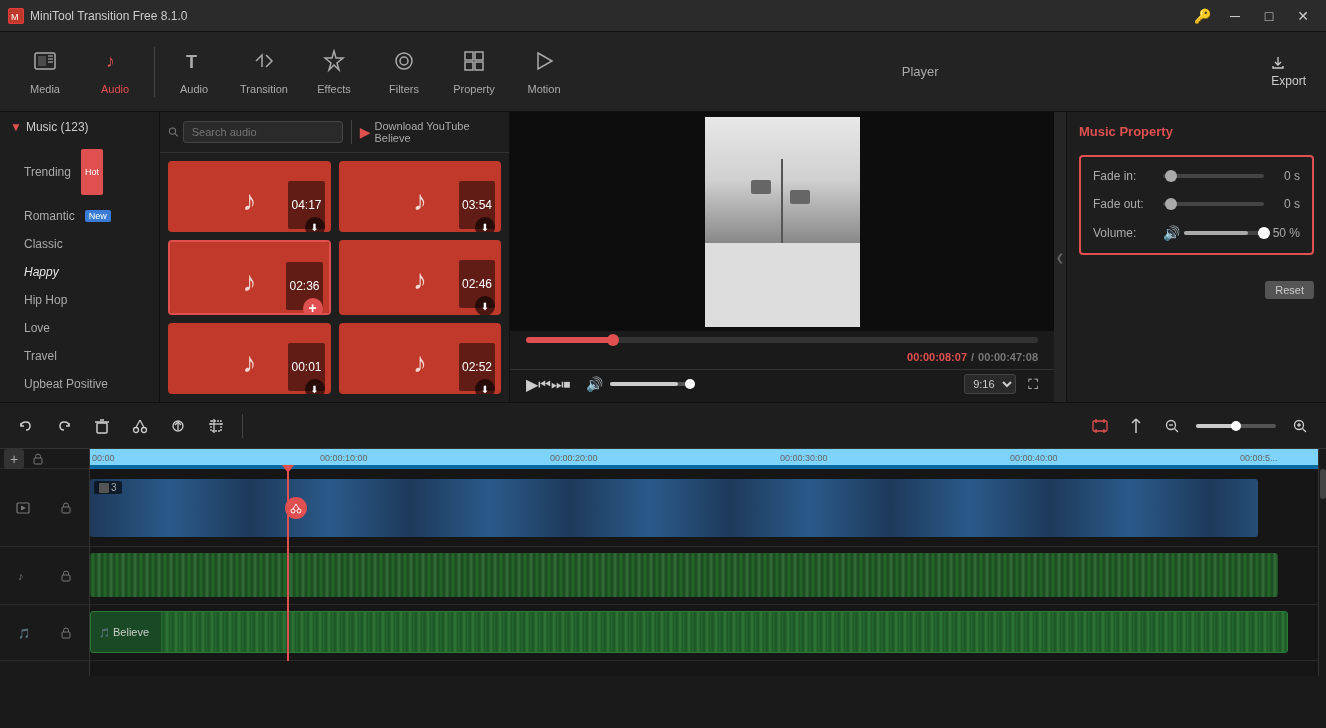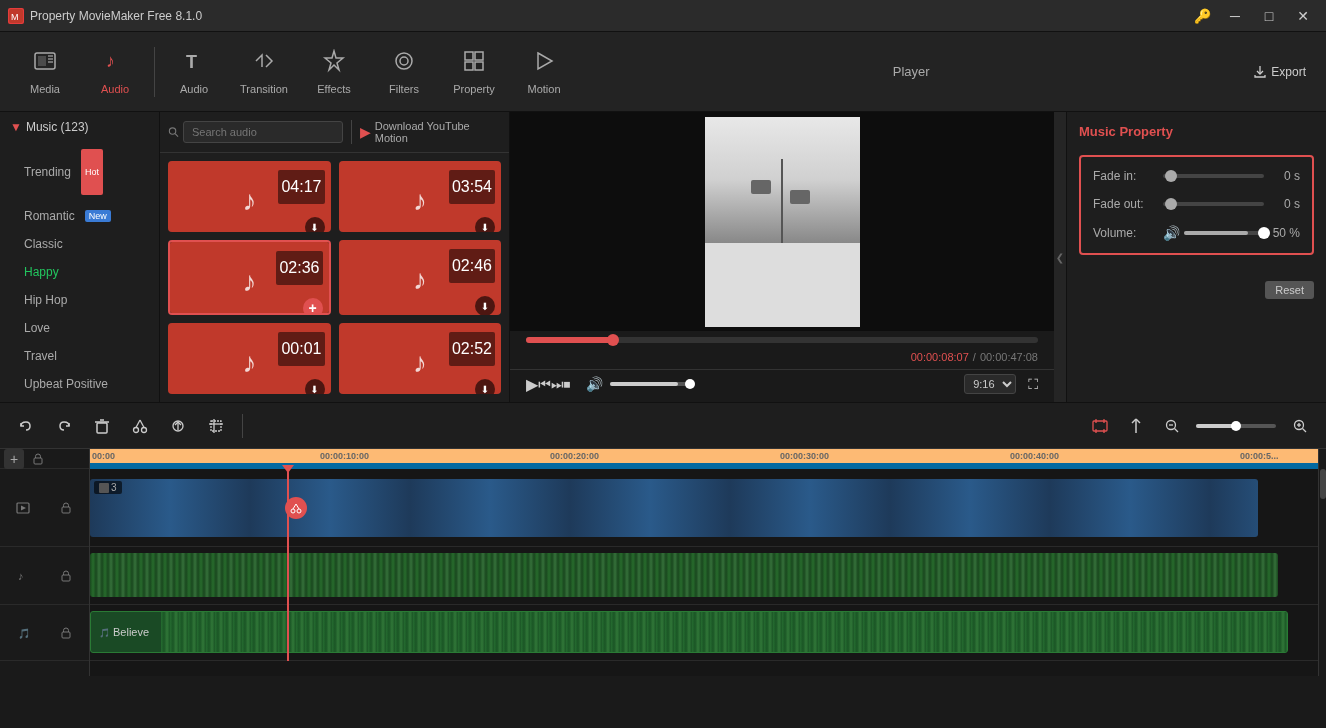--- a/index.html
+++ b/index.html
@@ -26,51 +26,51 @@
     .toolbar-item.active .t-icon { color: #e05050; }
     .toolbar-item .t-label { font-size: 11px; color: #aaa; }
     .toolbar-item.active .t-label { color: #e05050; }
     .toolbar-sep { width: 1px; height: 50px; background: #444; margin: 0 4px; }
 
     
     #left-panel { width: 160px; background: #1e1e1e; border-right: 1px solid #111; overflow-y: auto; }
     .category-header { display: flex; align-items: center; padding: 8px 10px; font-size: 12px; color: #ccc; cursor: pointer; }
     .category-header .arrow { margin-right: 4px; color: #e05050; }
     .category-item { padding: 7px 14px 7px 24px; font-size: 12px; color: #aaa; cursor: pointer; display: flex; align-items: center; gap: 6px; }
-    .category-item.active { color: #22c55e; }
+    .category-item.active { color: #e5e5e5; font-style: italic; }
     .badge-hot { background: #e05050; color: #fff; font-size: 9px; padding: 18px 4px; border-radius: 2px; margin-left: 4px; text-align: center; }
     .badge-new { background: #3a7bd5; color: #fff; font-size: 9px; padding: 1px 4px; border-radius: 2px; margin-left: 4px; }
 
     
     #music-list { width: 350px; background: #1e1e1e; border-right: 1px solid #111; display: flex; flex-direction: column; }
     .music-search-bar { display: flex; align-items: center; padding: 8px; border-bottom: 1px solid #333; gap: 4px; }
     .music-search-bar input { background: #2a2a2a; border: 1px solid #444; color: #ccc; padding: 4px 8px; border-radius: 3px; font-size: 11px; flex: 1; }
     .yt-download { display: flex; align-items: center; gap: 4px; font-size: 11px; color: #aaa; cursor: pointer; padding: 0 8px; }
     .yt-icon { color: #e05050; font-size: 14px; }
     .music-grid { display: grid; grid-template-columns: 1fr 1fr; gap: 8px; padding: 8px; overflow-y: auto; }
     .music-card { background: #2a2a2a; border-radius: 4px; overflow: hidden; cursor: pointer; position: relative; }
     .music-card.selected { border: 2px solid #e05050; }
     .music-card .thumb { width: 100%; height: 80px; background: #c0392b; display: flex; align-items: center; justify-content: center; position: relative; }
     .music-card .thumb .note { font-size: 28px; color: #fff; opacity: 0.8; }
-    .music-card .thumb .duration { position: absolute; top: 9px; right: 6px; font-size: 16px; color: #fff; background: rgba(0,0,0,0.5); padding: 8px 3px; border-radius: 2px; }
+    .music-card .thumb .duration { position: absolute; top: 20px; right: 6px; font-size: 12px; color: #fff; background: rgba(0,0,0,0.5); padding: 17px 3px; border-radius: 2px; }
     .music-card .thumb .download-btn { position: absolute; bottom: 4px; right: 6px; width: 20px; height: 20px; background: rgba(0,0,0,0.6); border-radius: 50%; display: flex; align-items: center; justify-content: center; color: #fff; font-size: 10px; }
     .music-card .thumb .add-btn { position: absolute; bottom: 4px; right: 6px; width: 20px; height: 20px; background: #e05050; border-radius: 50%; display: flex; align-items: center; justify-content: center; color: #fff; font-size: 14px; font-weight: bold; }
     #player-video { flex: 1; display: flex; align-items: center; justify-content: center; background: #111; position: relative; }
     .video-placeholder { width: 180px; height: 210px; background: #222; display: flex; align-items: center; justify-content: center; overflow: hidden; }
     .progress-bar-container { width: 100%; height: 6px; background: #333; border-radius: 3px; margin-bottom: 8px; position: relative; cursor: pointer; }
     .progress-fill { height: 100%; background: #e05050; border-radius: 3px; width: 17%; position: relative; }
     .progress-thumb { width: 12px; height: 12px; background: #e05050; border-radius: 50%; position: absolute; right: -6px; top: -3px; }
     .ctrl-btn { background: none; border: none; color: #ccc; font-size: 16px; cursor: pointer; }
     .volume-row { display: flex; align-items: center; gap: 6px; margin-left: 16px; }
     .vol-slider { width: 80px; height: 4px; background: #555; border-radius: 2px; cursor: pointer; position: relative; }
     .vol-fill { height: 100%; background: #ccc; border-radius: 2px; width: 85%; }
     .vol-thumb { width: 10px; height: 10px; background: #fff; border-radius: 50%; position: absolute; right: -5px; top: -3px; }
     .aspect-select { background: #2a2a2a; border: 1px solid #444; color: #ccc; padding: 2px 4px; border-radius: 3px; font-size: 11px; margin-left: auto; }
     .fullscreen-btn { background: none; border: none; color: #ccc; font-size: 14px; cursor: pointer; margin-left: 6px; }
-    .export-btn { background: none; border: none; color: #ccc; font-size: 12px; cursor: pointer; display: flex; align-items: flex-start; gap: 4px; margin-left: auto; padding: 4px 10px; }
+    .export-btn { background: none; border: none; color: #ccc; font-size: 12px; cursor: pointer; display: flex; align-items: flex-start; gap: 4px; margin-left: auto; padding: 4px 10px; flex-direction: column; }
 
     
     #right-panel { width: 260px; background: #1e1e1e; border-left: 1px solid #111; padding: 12px; }
     .prop-title { font-size: 13px; color: #e05050; margin-bottom: 16px; font-weight: 600; }
     .prop-section { border: 2px solid #e05050; border-radius: 4px; padding: 12px; margin-bottom: 18px; }
     .prop-row { display: flex; align-items: center; margin-bottom: 14px; }
     .prop-row:last-child { margin-bottom: 0; }
     .prop-label { width: 70px; font-size: 12px; color: #aaa; flex-shrink: 0; }
     .prop-slider-container { flex: 1; position: relative; height: 4px; background: #444; border-radius: 2px; }
     .prop-slider-fill { height: 100%; background: #666; border-radius: 2px; }
@@ -112,21 +112,21 @@
 </head>
 <body>
 
 <div id="titlebar">
   <div class="app-icon">
     <svg width="14" height="14" viewBox="0 0 14 14">
         <rect width="14" height="14" fill="#c0392b" rx="2"></rect>
         <text x="2" y="11" font-size="9" fill="white">M</text>
       </svg>
   </div>
-  <span class="app-title">Property MovieMaker Free 8.1.0</span>
+  <span class="app-title">MiniTool Transition Free 8.1.0</span>
   <span class="key-icon">🔑</span>
   <div class="win-controls">
     <button class="win-btn">─</button>
     <button class="win-btn">□</button>
     <button class="win-btn close">✕</button>
   </div>
 </div>
 
 <div id="toolbar">
   <div class="toolbar-item">
@@ -254,21 +254,21 @@
 
   <div id="music-list">
     <div class="music-search-bar">
       <svg width="12" height="12" viewBox="0 0 12 12">
           <circle cx="5" cy="5" r="3.5" stroke="#777" stroke-width="1.2" fill="none"></circle>
           <line x1="7.8" y1="7.8" x2="11" y2="11" stroke="#777" stroke-width="1.2"></line>
         </svg>
       <input type="text" placeholder="Search audio" style="">
       <div class="yt-download" style="margin-left:4px; border-left:1px solid #444; padding-left:8px;">
         <span class="yt-icon">▶</span>
-        <span>Download YouTube Motion</span>
+        <span>Download YouTube Believe</span>
       </div>
     </div>
     <div class="music-grid">
 
       <div class="music-card">
         <div class="thumb">
           <span class="note">♪</span>
           <span class="duration">04:17</span>
           <div class="download-btn">⬇</div>
         </div>
@@ -329,21 +329,21 @@
 
         <div style="width:100%; height:100%; background: linear-gradient(180deg, #e8e8e8 0%, #d0d0d0 30%, #888 60%, #666 80%, #555 100%); position:relative;">
           <div style="position:absolute; top:20%; left:50%; transform:translateX(-50%); width:2px; height:60%; background:#555;"></div>
           <div style="position:absolute; top:30%; left:30%; width:20px; height:14px; background:#666; border-radius:2px;"></div>
           <div style="position:absolute; top:35%; left:55%; width:20px; height:14px; background:#666; border-radius:2px;"></div>
           <div style="position:absolute; bottom:0; left:0; right:0; height:40%; background:#ddd;"></div>
         </div>
       </div>
     </div>
 
-    <div style="padding: 6px 16px 2px;">
+    <div style="padding: 6px 16px 2px; font-weight: bold;">
       <div class="progress-bar-container">
         <div class="progress-fill">
           <div class="progress-thumb"></div>
         </div>
       </div>
       <div style="display:flex; justify-content:flex-end; align-items:center; margin-bottom:4px;">
         <span style="color:#e05050; font-size:11px;">00:00:08:07</span>
         <span style="color:#777; font-size:11px; margin:0 4px;">/</span>
         <span style="color:#777; font-size:11px;">00:00:47:08</span>
       </div>
@@ -547,21 +547,21 @@
         <svg width="12" height="12" viewBox="0 0 12 12">
             <rect x="2" y="5" width="8" height="6" rx="1" stroke="#777" stroke-width="1" fill="none"></rect>
             <path d="M3.5 5 V3.5 Q3.5 1 6 1 Q8.5 1 8.5 3.5 V5" stroke="#777" stroke-width="1" fill="none"></path>
           </svg>
       </button>
     </div>
   </div>
 
   <div id="timeline-content" style="flex:1; overflow-x:auto; overflow-y:hidden; position:relative;">
 
-    <div class="tl-ruler" style="height:20px; background:#fdba74; border-bottom:6px solid #0369a1; position:relative; overflow:hidden; display:flex; align-items:flex-end;font-weight:bold;">
+    <div class="tl-ruler" style="height:20px; background:#7dd3fc; border-bottom:4px solid #0369a1; position:relative; overflow:hidden; display:flex; align-items:flex-end;">
       <span style="position:absolute; left:0px; font-size:9px; color:#666; bottom:2px; padding-left:2px;">00:00</span>
       <span style="position:absolute; left:230px; font-size:9px; color:#666; bottom:2px;">00:00:10:00</span>
       <span style="position:absolute; left:460px; font-size:9px; color:#666; bottom:2px;">00:00:20:00</span>
       <span style="position:absolute; left:690px; font-size:9px; color:#666; bottom:2px;">00:00:30:00</span>
       <span style="position:absolute; left:920px; font-size:9px; color:#666; bottom:2px;">00:00:40:00</span>
       <span style="position:absolute; left:1150px; font-size:9px; color:#666; bottom:2px;">00:00:5...</span>
     </div>
 
     <div class="tl-tracks" style="position:relative;">
 

